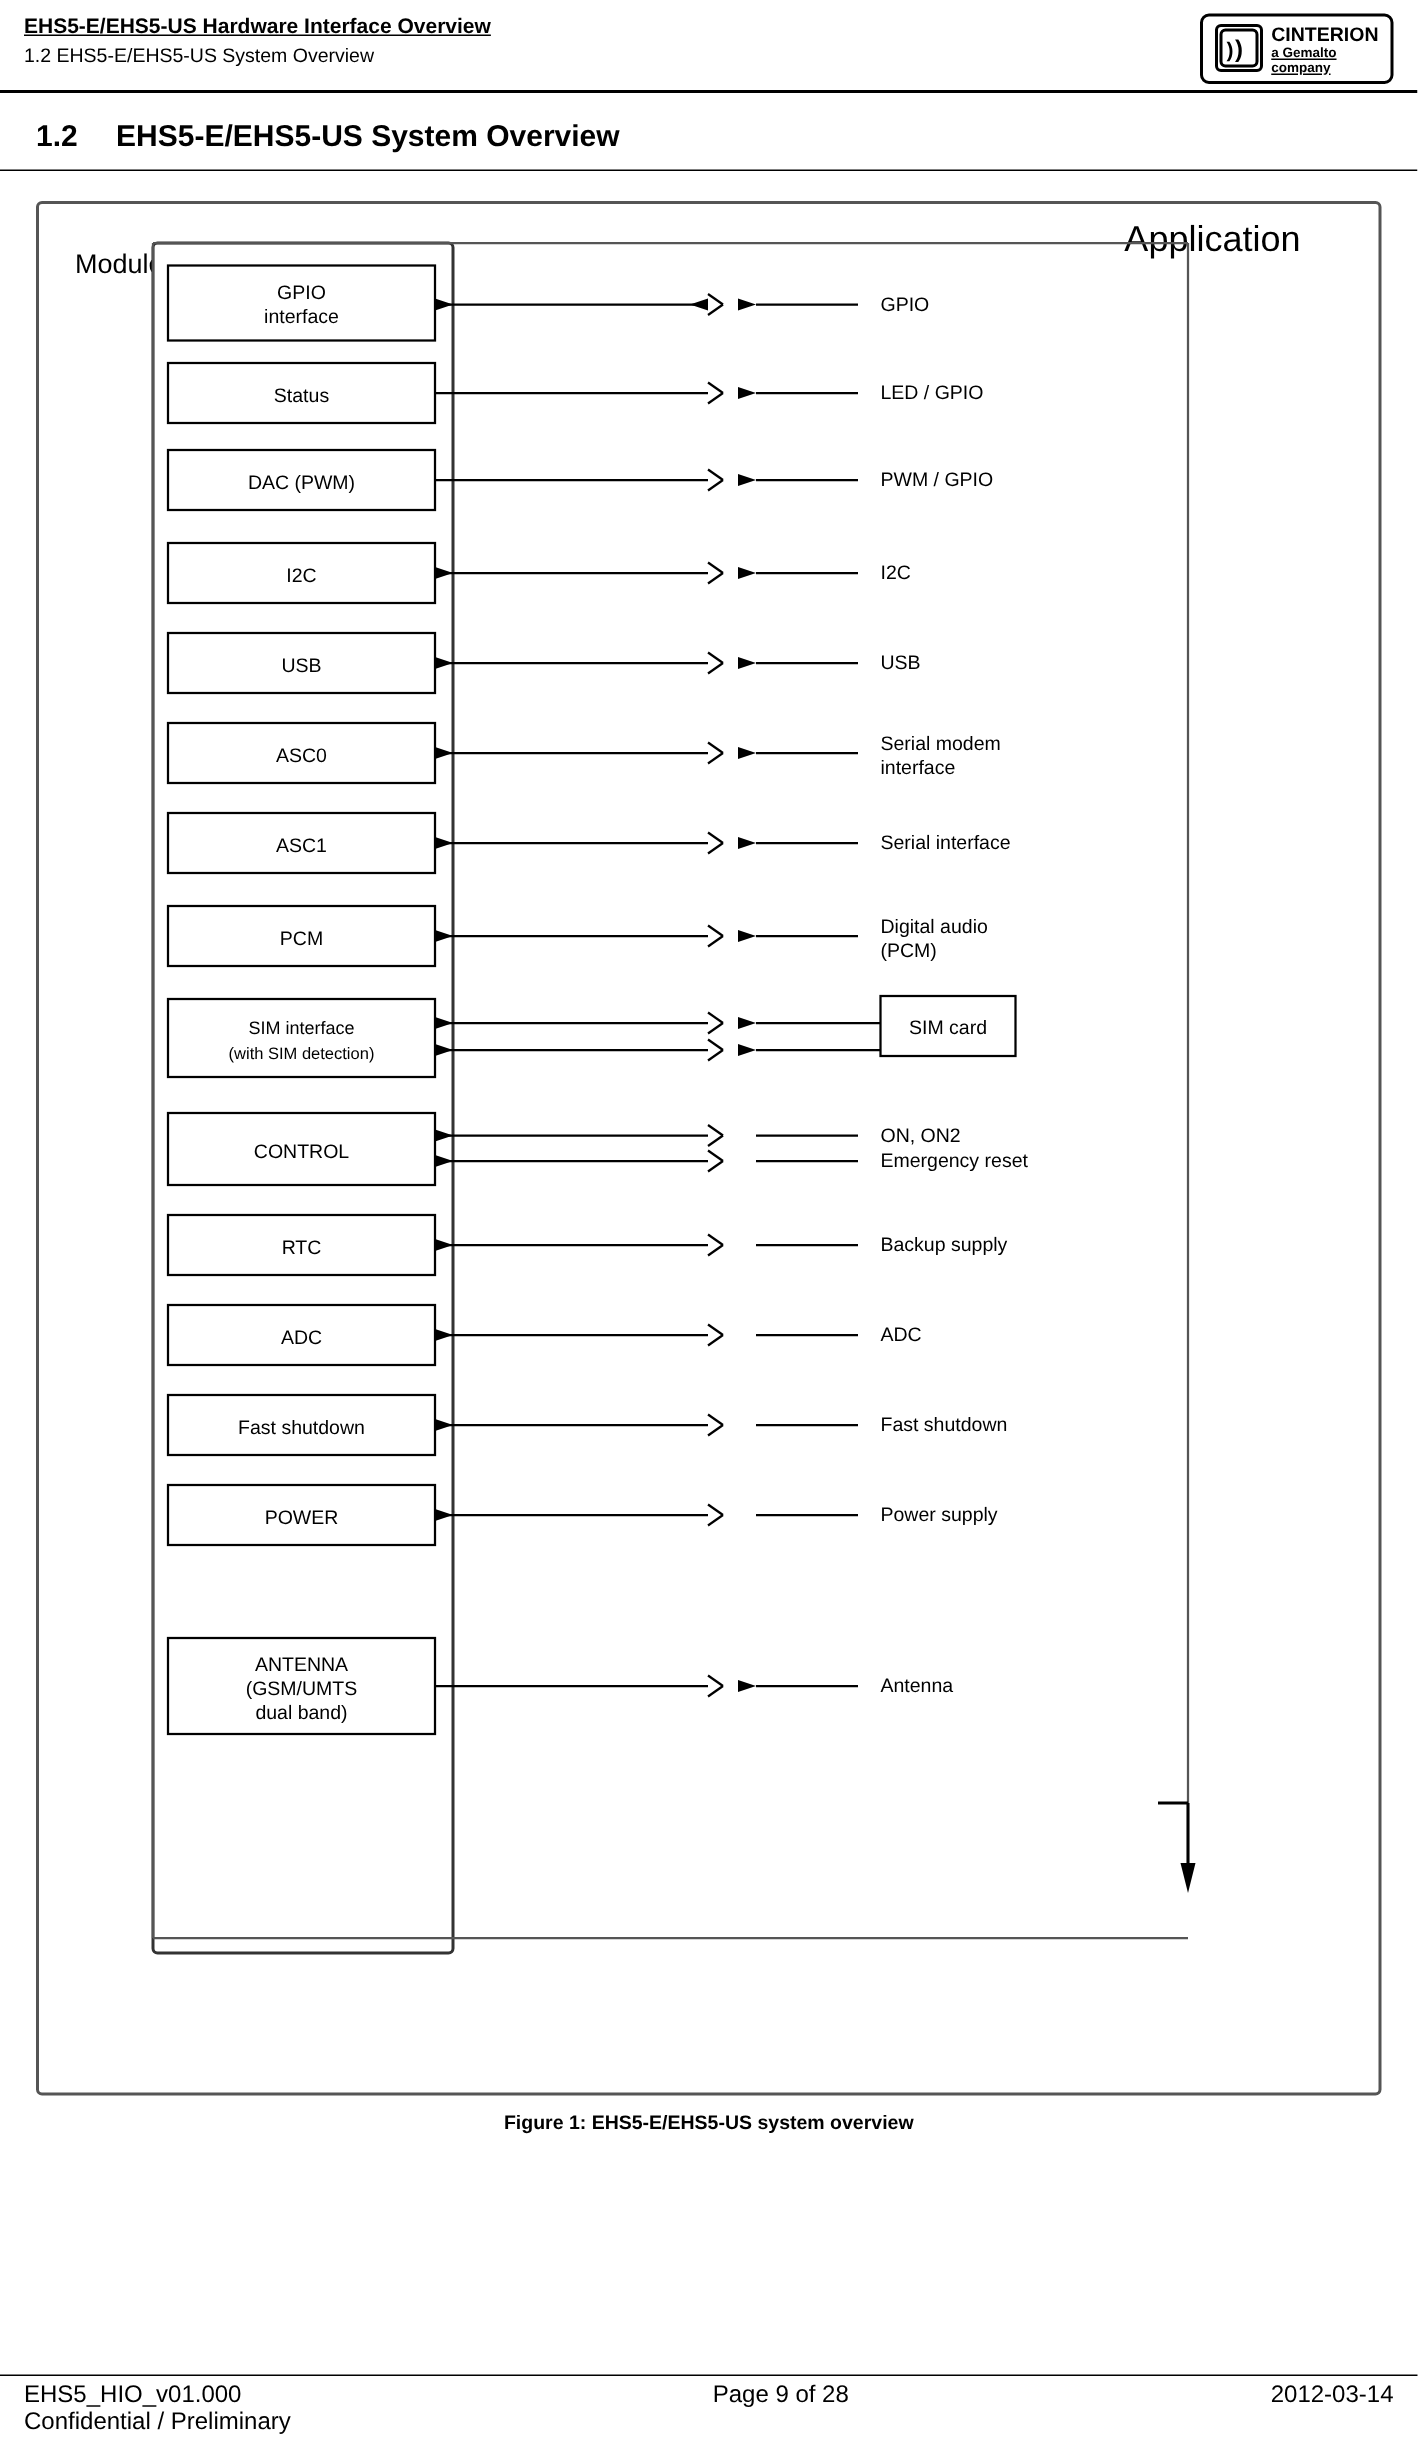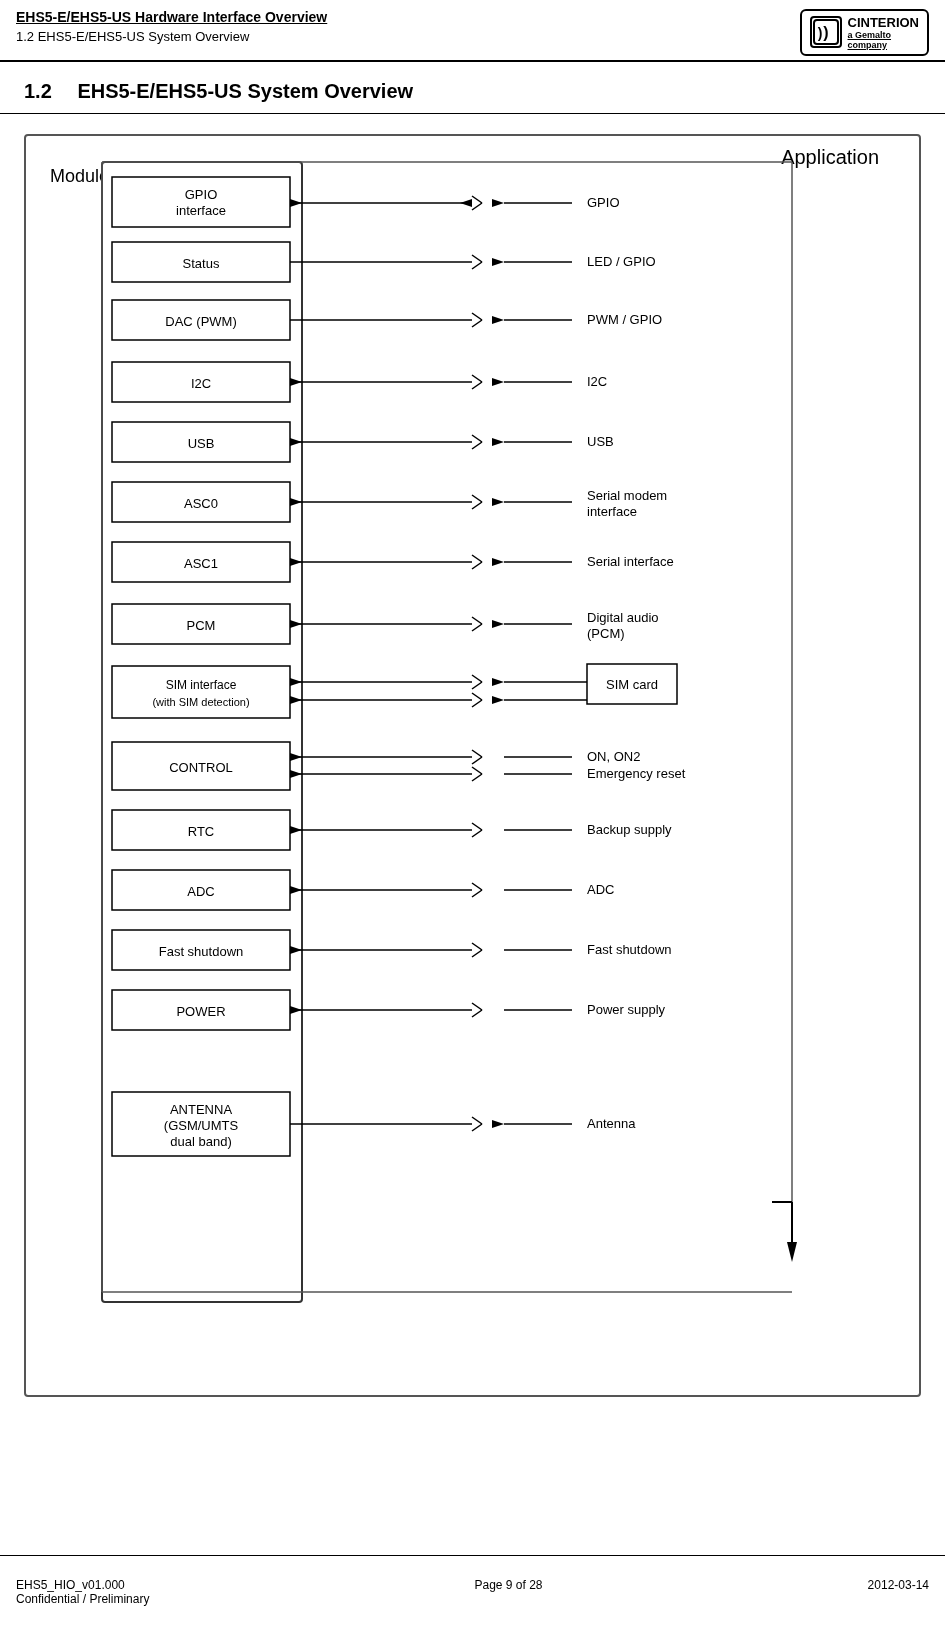--- a/index.html
+++ b/index.html
@@ -70,22 +70,22 @@
       border-radius: 4px;
       position: relative;
       padding: 16px 16px 20px 16px;
       margin: 0 auto;
     }
 
     
     .app-label {
       position: absolute;
       top: 10px;
-      right: 40px;
-      font-size: 20px;
+      right: 52px;
+      font-size: 24px;
       text-align: center;
     }
 
     
     .module-label {
       position: absolute;
       top: 30px;
       left: 24px;
       font-size: 18px;
     }
@@ -102,22 +102,22 @@
       margin: 10px 0 16px 0;
       font-size: 13px;
     }
     .figure-caption strong { font-weight: bold; }
 
     
     .page-footer {
       border-top: 1px solid #000;
       display: flex;
       justify-content: space-between;
-      padding: 22px 16px;
-      font-size: 12px;
+      padding: 4px 16px;
+      font-size: 16px;
       position: absolute;
       bottom: 12px;
       left: 0;
       right: 0;
     }
   </style>
 </head>
 <body>
 
 <div class="page-header">
@@ -349,20 +349,23 @@
         <line x1="730" y1="1050" x2="750" y2="1050" stroke="#000" stroke-width="2"></line>
         <polygon points="755,1090 745,1090 750,1110" fill="#000"></polygon>
 
         <line x1="60" y1="1140" x2="750" y2="1140" stroke="#555" stroke-width="1.5"></line>
         <line x1="60" y1="10" x2="60" y2="1140" stroke="#555" stroke-width="1.5"></line>
 
       </svg>
     </div>
   </div>
 
+  <div class="figure-caption">
+    <strong>Figure 1:  EHS5-E/EHS5-US  system overview</strong>
+  </div>
 </div>
 
 <div class="page-footer">
   <div>
     <div style="white-space:pre-line;">EHS5_HIO_v01.000
 Confidential / Preliminary</div>
   </div>
   <div>Page 9 of 28</div>
   <div>2012-03-14</div>
 </div>

